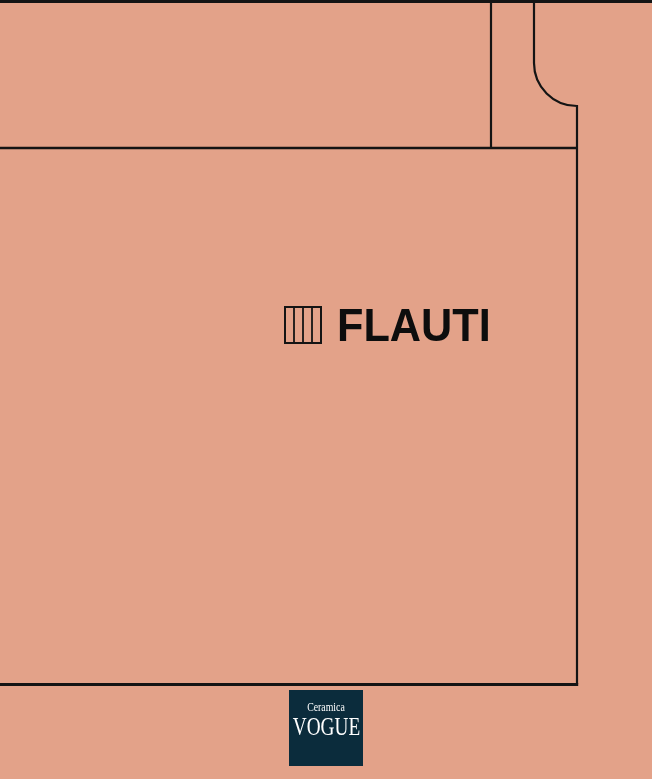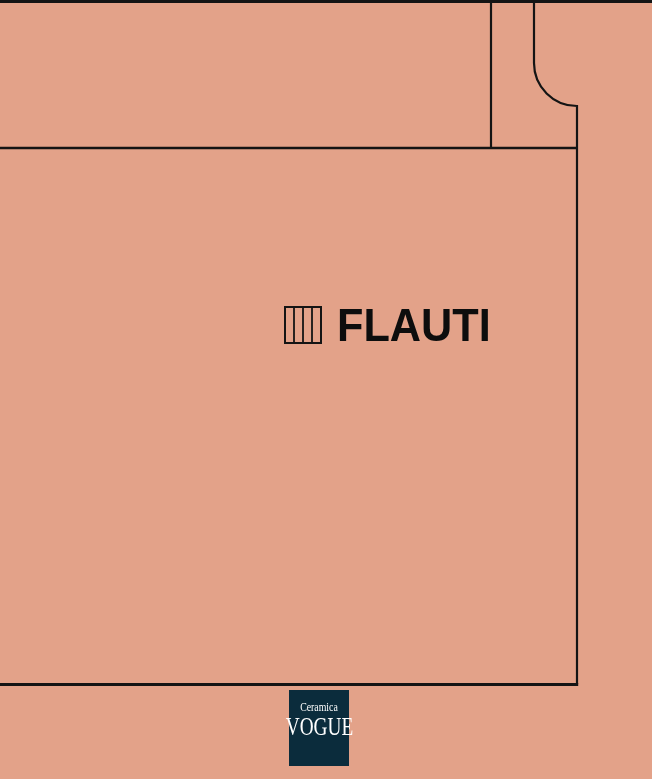--- a/index.html
+++ b/index.html
@@ -48,21 +48,21 @@
     line-height: 38px;
     letter-spacing: 0px;
     color: var(--title-text);
     transform: scaleX(0.92);
     transform-origin: left center;
     white-space: nowrap;
   }
   .brand-box {
     position: absolute;
     left: 289px; top: 690px;
-    width: 60px; height: 76px;
+    width: 74px; height: 76px;
     background: var(--brand-box);
     color: var(--brand-text);
     display: flex;
     flex-direction: column;
     align-items: center;
     padding-top: 11px;
     font-family: "Liberation Serif", serif;
     text-align: center;
   }
   .brand-sub {

